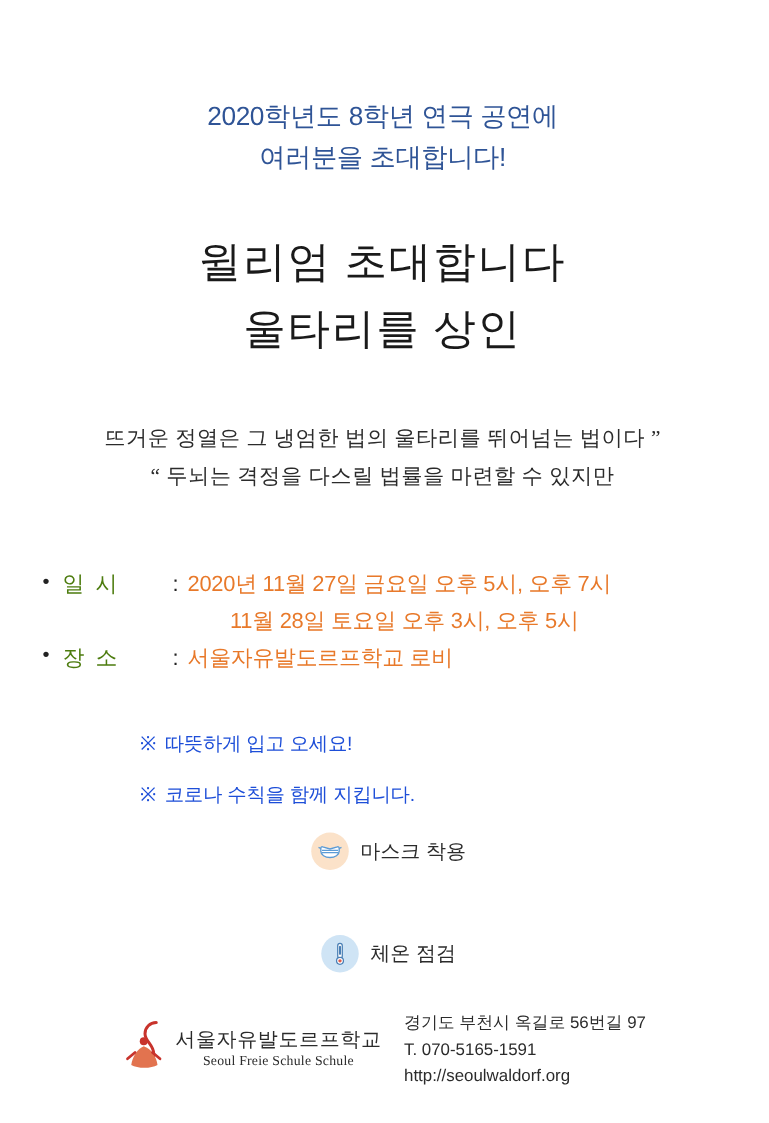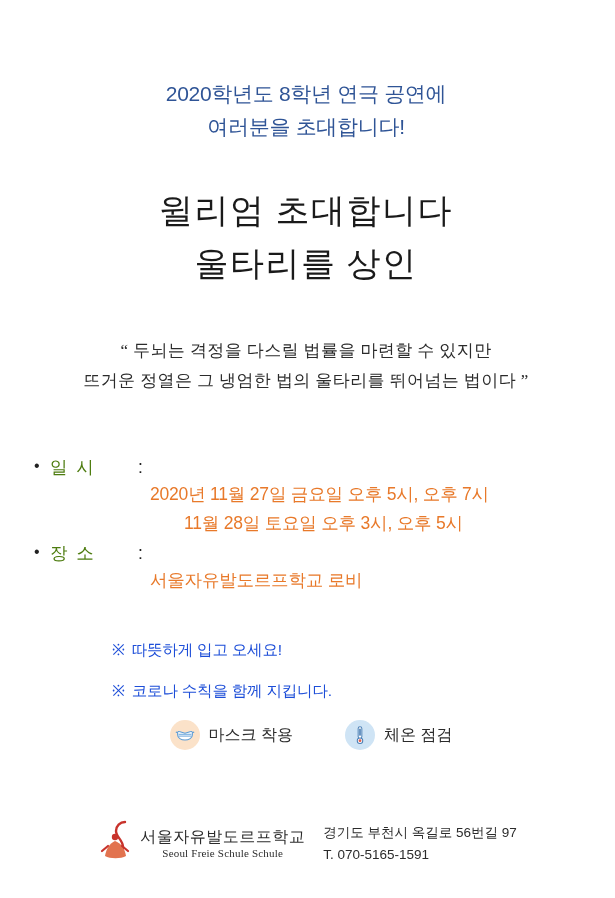--- a/index.html
+++ b/index.html
@@ -88,21 +88,20 @@
     letter-spacing: 2px;
     white-space: nowrap;
   }
   .dcolon {
     flex: 0 0 12px;
     color: #222;
   }
   .dvalue {
     color: #e8792a;
     letter-spacing: -0.2px;
-    margin-top: 27px;
   }
   .dvalue .v2 {
     display: block;
     margin-top: 3px;
     margin-left: 34px;
   }
 
   
   .notes {
     margin: 44px 0 0 112px;
@@ -119,20 +118,21 @@
   }
 
   
   .icons {
     display: flex;
     justify-content: center;
     align-items: center;
     gap: 52px;
     margin-top: 14px;
     padding-left: 10px;
+    flex-direction: column;
   }
   .icon-item {
     display: flex;
     align-items: center;
     gap: 9px;
     font-size: 16px;
     color: #2b2b2b;
   }
   .icon-badge {
     width: 30px;
@@ -204,22 +204,22 @@
     <span class="line">2020학년도 8학년 연극 공연에</span>
     <span class="line">여러분을 초대합니다!</span>
   </div>
 
   <div class="title-block">
     <span class="tline">윌리엄 초대합니다</span>
     <span class="tline">울타리를 상인</span>
   </div>
 
   <div class="quote">
+    <span class="qline">뜨거운 정열은 그 냉엄한 법의 울타리를 뛰어넘는 법이다 ”</span>
     <span class="qline">“ 두뇌는 격정을 다스릴 법률을 마련할 수 있지만</span>
-    <span class="qline">뜨거운 정열은 그 냉엄한 법의 울타리를 뛰어넘는 법이다 ”</span>
   </div>
 
   <div class="details">
 
     <div class="detail-row">
       <span class="bullet">•</span>
       <span class="dlabel">일  시</span>
       <span class="dcolon">:</span>
       <span class="dvalue">
         <span>2020년  11월 27일 금요일 오후 5시, 오후 7시</span>
@@ -280,16 +280,17 @@
         </svg>
       </span>
       <span class="logo-text">
         <span class="logo-ko">서울자유발도르프학교</span>
         <span class="logo-en">Seoul Freie Schule Schule</span>
       </span>
     </div>
     <div class="contact">
       <div>경기도 부천시 옥길로 56번길 97</div>
       <div>T. 070-5165-1591</div>
+      <div>http://seoulwaldorf.org</div>
     </div>
   </div>
 
 </div>
 
 </body></html>

